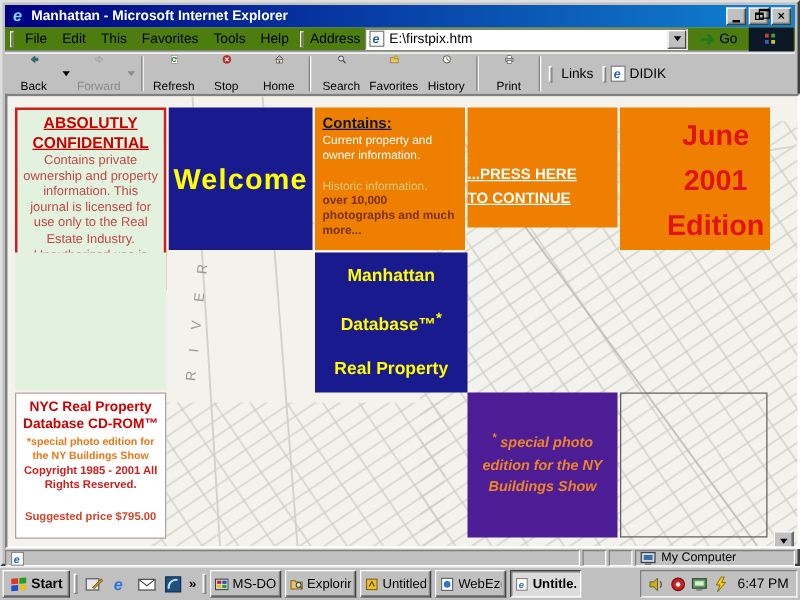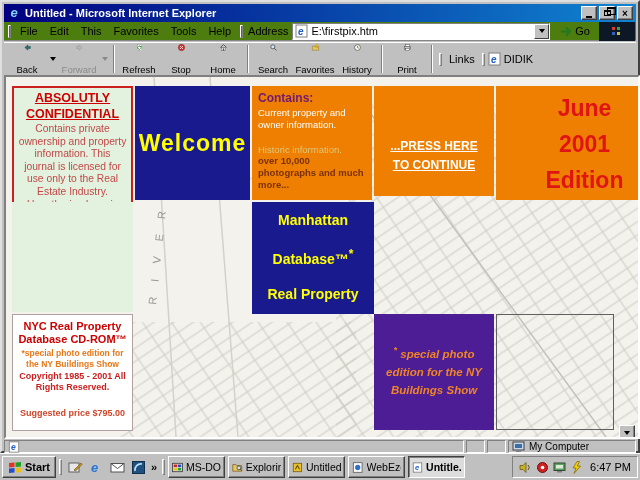--- a/index.html
+++ b/index.html
@@ -57,28 +57,28 @@
   .content { position:absolute; left:2px; top:73px; width:636px; height:364px;
     border:2px solid; border-color:#808080 #fff #fff #808080; background:#f3f2ed; overflow:hidden; }
   .map { position:absolute; left:0; top:0; }
   .box { position:absolute; overflow:hidden; }
   .b-conf { left:6px; top:9px; width:121px; height:146px; background:#e2f2de; border:2px solid #cc2020; padding:3px 4px; text-align:center; }
   .conf-title { color:#cc0000; font-weight:bold; font-size:12.5px; text-decoration:underline; line-height:1.25; }
   .conf-body { color:#c24848; font-size:10.3px; line-height:1.22; margin-top:1px; }
   .b-welcome { left:129px; top:9px; width:115px; height:114px; background:#1a1a8f; display:flex; align-items:center; justify-content:center; }
   .b-welcome span { color:#ffff00; font-weight:bold; font-size:23px; letter-spacing:1px; }
   .b-contains { left:246px; top:9px; width:120px; height:114px; background:#ee7f00; padding:5px 6px; }
-  .c-title { color:#701a75; font-weight:bold; font-size:12px; }
+  .c-title { color:#0f172a; font-weight:bold; font-size:12px;text-decoration:underline; }
   .c-line1 { color:#fff; font-size:9.5px; margin-top:2px; line-height:1.3; }
   .c-line2 { color:#dcc87a; font-size:9.5px; margin-top:12px; }
   .c-line3 { color:#7a3008; font-weight:bold; font-size:9.5px; margin-top:0; line-height:1.3; }
-  .b-press { left:368px; top:9px; width:120px; height:110px; background:#ee7f00; display:flex; flex-direction:column;
-    align-items:center; justify-content:center; padding-top:30px; cursor:pointer; }
+  .b-press { left:368px; top:9px; width:120px; height:96px; background:#ee7f00; display:flex; flex-direction:column;
+    align-items:flex-start; justify-content:center; padding-top:30px; cursor:pointer; }
   .b-press div { color:#fff; font-weight:bold; font-size:12px; text-decoration:underline; line-height:1.55; }
-  .b-june { left:490px; top:9px; width:144px; height:114px; background:#ee7f00; text-align:center; padding-top:4px;padding-left:33px; }
+  .b-june { left:490px; top:9px; width:120px; height:114px; background:#ee7f00; text-align:center; padding-top:4px;padding-left:33px; }
   .b-june div { color:#e01414; font-weight:bold; font-size:23px; line-height:36px; }
   .b-green2 { left:6px; top:125px; width:121px; height:110px; background:#e2f2de; }
   .b-manh { left:246px; top:125px; width:122px; height:112px; background:#1a1a8f; text-align:center; padding-top:10px; }
   .b-manh div { color:#ffff00; font-weight:bold; font-size:14px; margin-bottom:19px; }
   .b-manh sup { font-size:12px; }
   .b-cdrom { left:6px; top:237px; width:121px; height:117px; background:#fff; border:1px solid #b0a0a0; padding:5px 5px; text-align:center; }
   .cd-title { color:#cc0000; font-weight:bold; font-size:11px; line-height:1.2; }
   .cd-sub { color:#e87818; font-weight:bold; font-size:8.5px; line-height:1.25; margin-top:2px; }
   .cd-copy { color:#cc2020; font-weight:bold; font-size:9px; line-height:1.25; margin-top:1px; }
   .cd-price { color:#d0452a; font-weight:bold; font-size:9px; margin-top:15px; }
@@ -119,21 +119,21 @@
   svg { display:block; }
 </style>
 </head>
 <body>
 
 <div class="screen">
   <div class="ie-window">
 
     <div class="titlebar">
       <span class="ie-logo">e</span>
-      <span class="title-text">Untitled - Microsoft Internet Explorer</span>
+      <span class="title-text">Manhattan - Microsoft Internet Explorer</span>
       <span class="wbtn">
           <span class="glyph-min"></span>
         </span>
       <span class="wbtn">
           <span class="glyph-restore"></span>
         </span>
       <span class="wbtn">×</span>
     </div>
 
     <div class="menurow">

